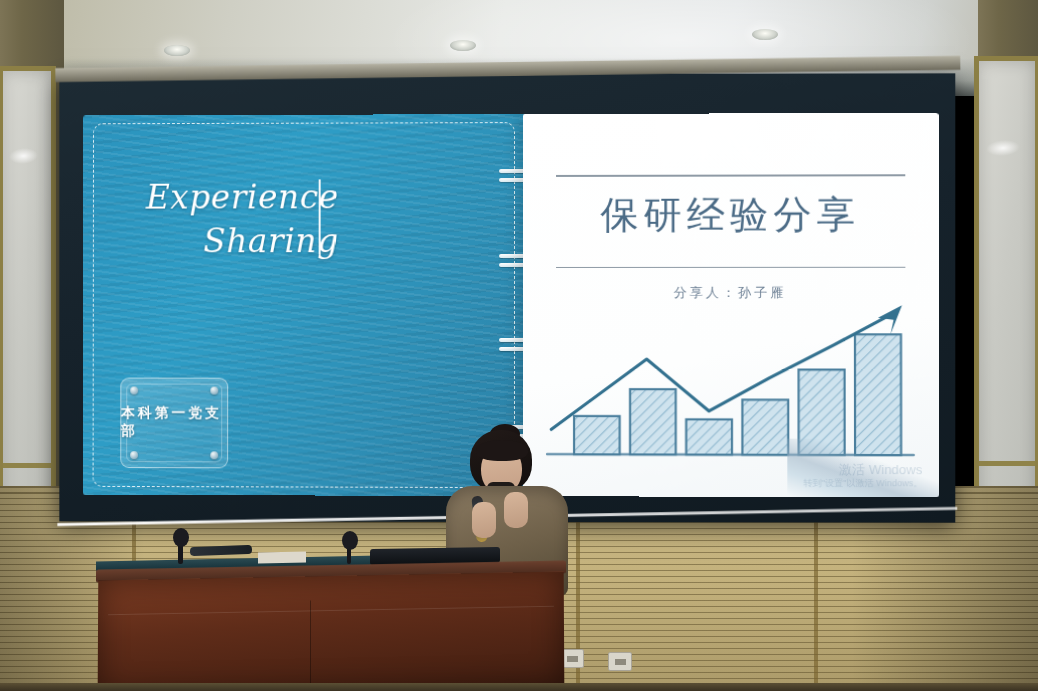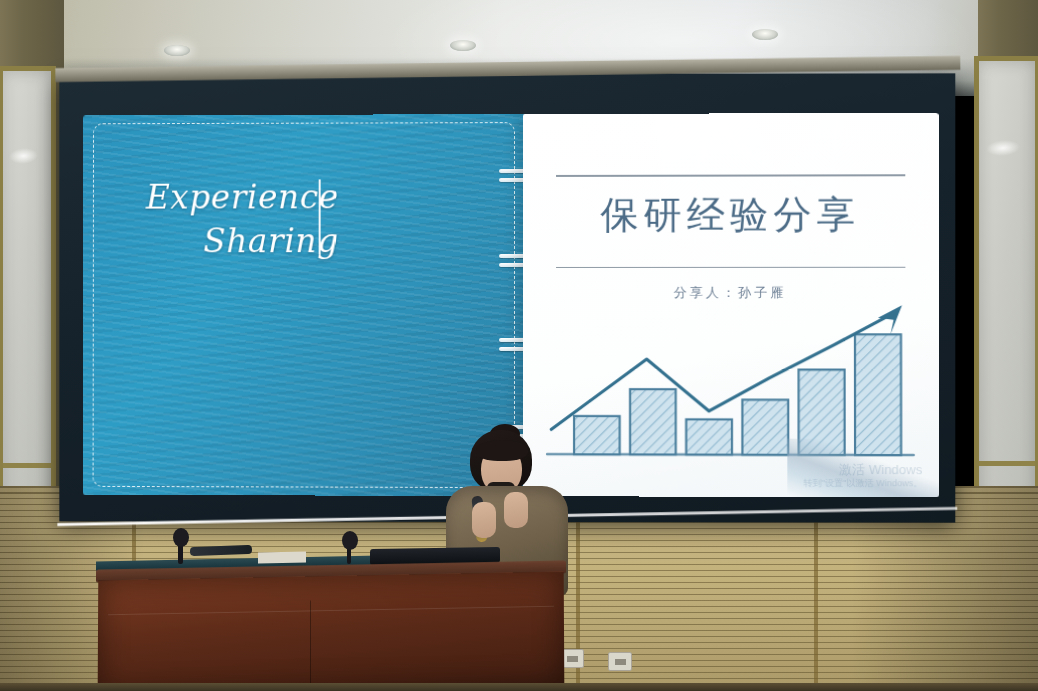--- a/index.html
+++ b/index.html
@@ -307,20 +307,28 @@
 
       <div class="slide-bg-left">
         <div class="slide-dash"></div>
 
         <div class="eng-title">
           <div>Experience</div>
           <div>Sharing</div>
         </div>
         <div class="eng-bar" style="left:53.5%; top:17%;"></div>
 
+        <div class="badge">
+          <div class="badge-inner"></div>
+          <div class="rivet" style="left:9px; top:8px;"></div>
+          <div class="rivet" style="right:9px; top:8px;"></div>
+          <div class="rivet" style="left:9px; bottom:8px;"></div>
+          <div class="rivet" style="right:9px; bottom:8px;"></div>
+          <span class="badge-text">本科第一党支部</span>
+        </div>
       </div>
 
       <div class="binder" style="left:49.0%; top:14%;">
         <div class="bar b1"></div>
           <div class="bar b2"></div>
         <div class="dot d1"></div>
           <div class="dot d2"></div>
       </div>
       <div class="binder" style="left:49.0%; top:36%;">
         <div class="bar b1"></div>

